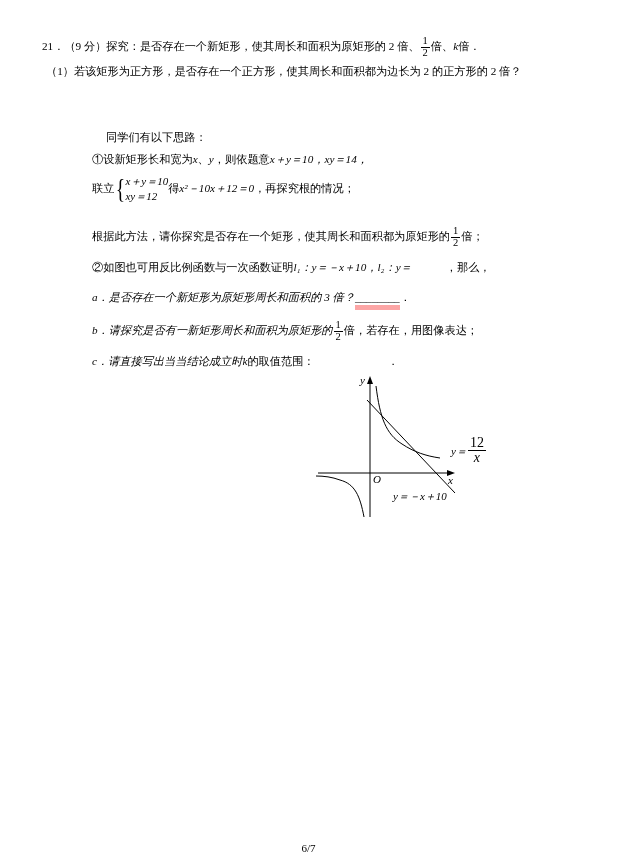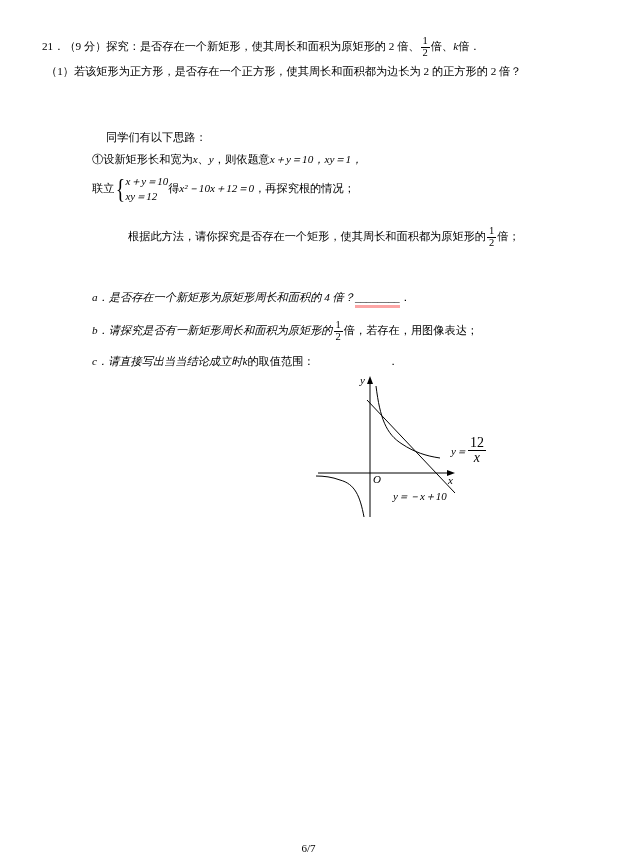--- a/index.html
+++ b/index.html
@@ -68,21 +68,21 @@
     top: 50%;
     transform: translateY(-50%) scaleX(0.72);
     font-size: 27px;
     line-height: 1;
     font-family: "Liberation Serif", serif;
   }
   .system .row { display: block; white-space: nowrap; }
 
   .blank-u {
     display: inline-block;
-    border-bottom: 3px solid #fca5a5;
+    border-bottom: 5px solid #fca5a5;
     vertical-align: baseline;
   }
 
   .footer {
     position: absolute;
     width: 100%;
     text-align: center;
     font-size: 11px;
   }
 
@@ -106,34 +106,37 @@
     <span>21．（9 分）探究：是否存在一个新矩形，使其周长和面积为原矩形的 2 倍、</span><span class="frac frac-big"><span class="num">1</span><span class="den">2</span></span><span>倍、</span><i>k</i><span>倍．</span>
   </div>
 
   <div class="line" style="left:46px; top:50px;">（1）若该矩形为正方形，是否存在一个正方形，使其周长和面积都为边长为 2 的正方形的 2 倍？</div>
 
 
 
   <div class="line" style="left:92px; top:116px;margin-left:14px;">同学们有以下思路：</div>
 
   <div class="line" style="left:92px; top:138px;">
-    <span>①设新矩形长和宽为</span><i>x</i><span>、</span><i>y</i><span>，则依题意</span><i>x＋y＝10，</i><i>xy＝1，</i>
+    <span>①设新矩形长和宽为</span><i>x</i><span>、</span><i>y</i><span>，则依题意</span><i>x＋y＝10，</i><i>xy＝14，</i>
   </div>
 
   <div class="line" style="left:92px; top:160px; line-height:15px;">
     <span style="display:inline-block; vertical-align:middle; padding-bottom:2px;">联立</span><span class="system"><span class="brace">{</span><span class="row"><i>x＋y＝10</i></span><span class="row"><i>xy＝12</i></span></span><span style="display:inline-block; vertical-align:middle; padding-bottom:2px;">得</span><i style="display:inline-block; vertical-align:middle; padding-bottom:2px;">x²－10x＋12＝0</i><span style="display:inline-block; vertical-align:middle; padding-bottom:2px;">，再探究根的情况；</span>
   </div>
 
-  <div class="line" style="left:92px; top:212px;margin-left:36px;">
+  <div class="line" style="left:92px; top:212px;">
     <span>根据此方法，请你探究是否存在一个矩形，使其周长和面积都为原矩形的</span><span class="frac frac-big"><span class="num">1</span><span class="den">2</span></span><span>倍；</span>
   </div>
 
+  <div class="line" style="left:92px; top:246px;">
+    <span>②如图也可用反比例函数与一次函数证明</span><i>l₁</i><i>：y＝－x＋10，</i><i>l₂</i><i>：y＝</i><span class="blank-u" style="width:34px; border-bottom:none;">　　　</span><span>，那么，</span>
+  </div>
 
   <div class="line" style="left:92px; top:276px;">
-    <i>a．是否存在一个新矩形为原矩形周长和面积的 4 倍？</i><span class="blank-u">________</span><span>．</span>
+    <i>a．是否存在一个新矩形为原矩形周长和面积的 3 倍？</i><span class="blank-u">________</span><span>．</span>
   </div>
 
   <div class="line" style="left:92px; top:306px;">
     <i>b．请探究是否有一新矩形周长和面积为原矩形的</i><span class="frac frac-big"><span class="num">1</span><span class="den">2</span></span><span>倍，若存在，用图像表达；</span>
   </div>
 
   <div class="line" style="left:92px; top:340px;">
     <i>c．请直接写出当当结论成立时</i><i>k</i><span>的取值范围：</span><span style="display:inline-block; width:73px;"></span><span>．</span>
   </div>
 

